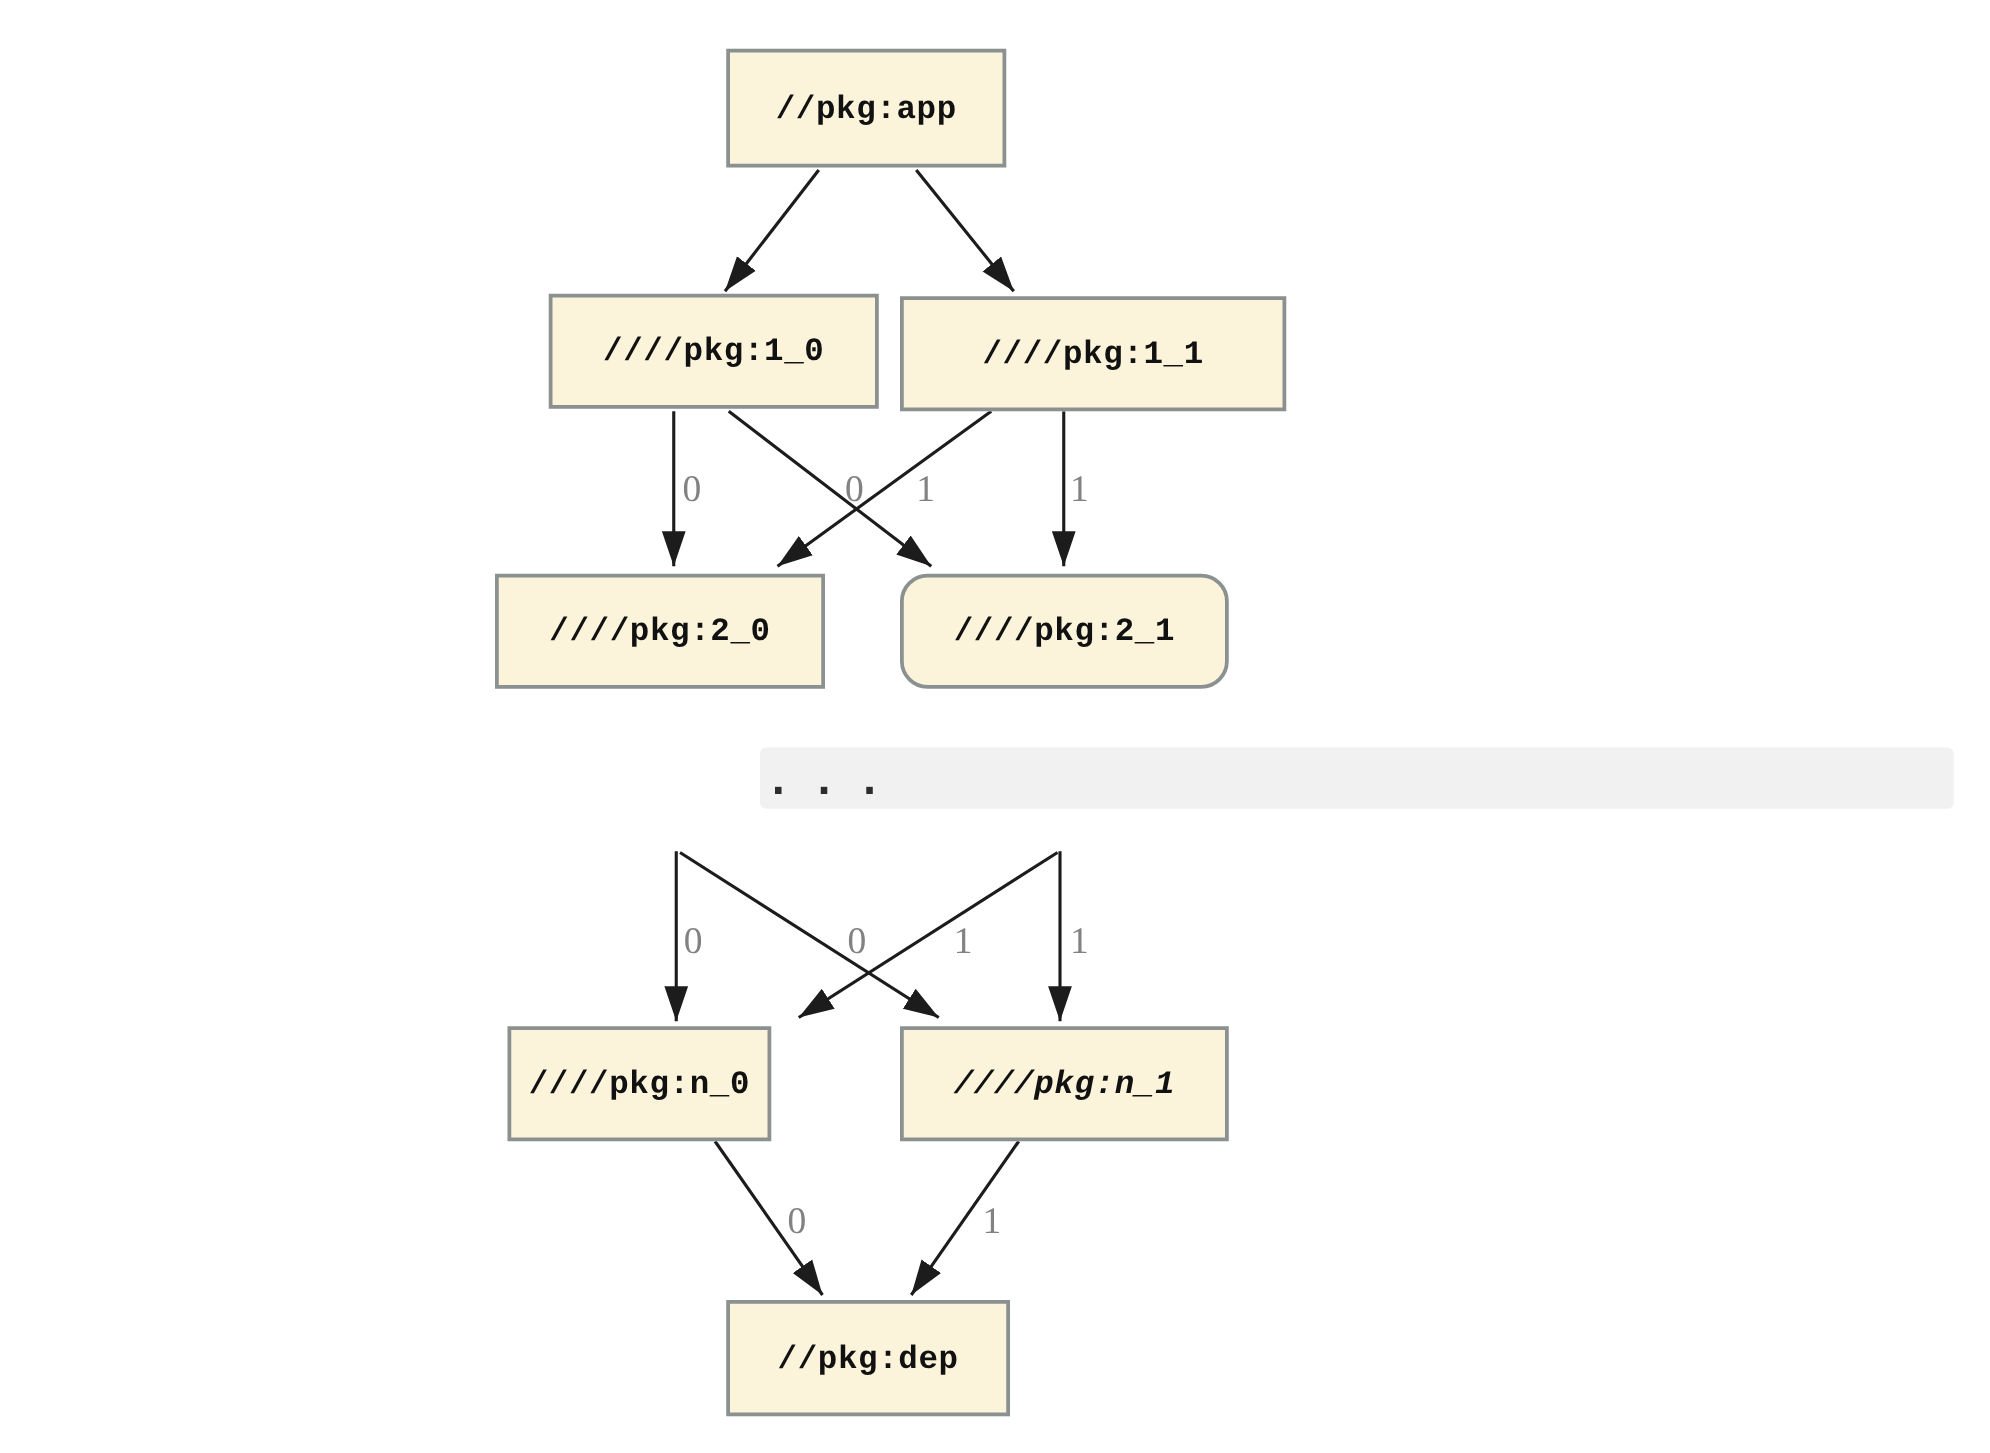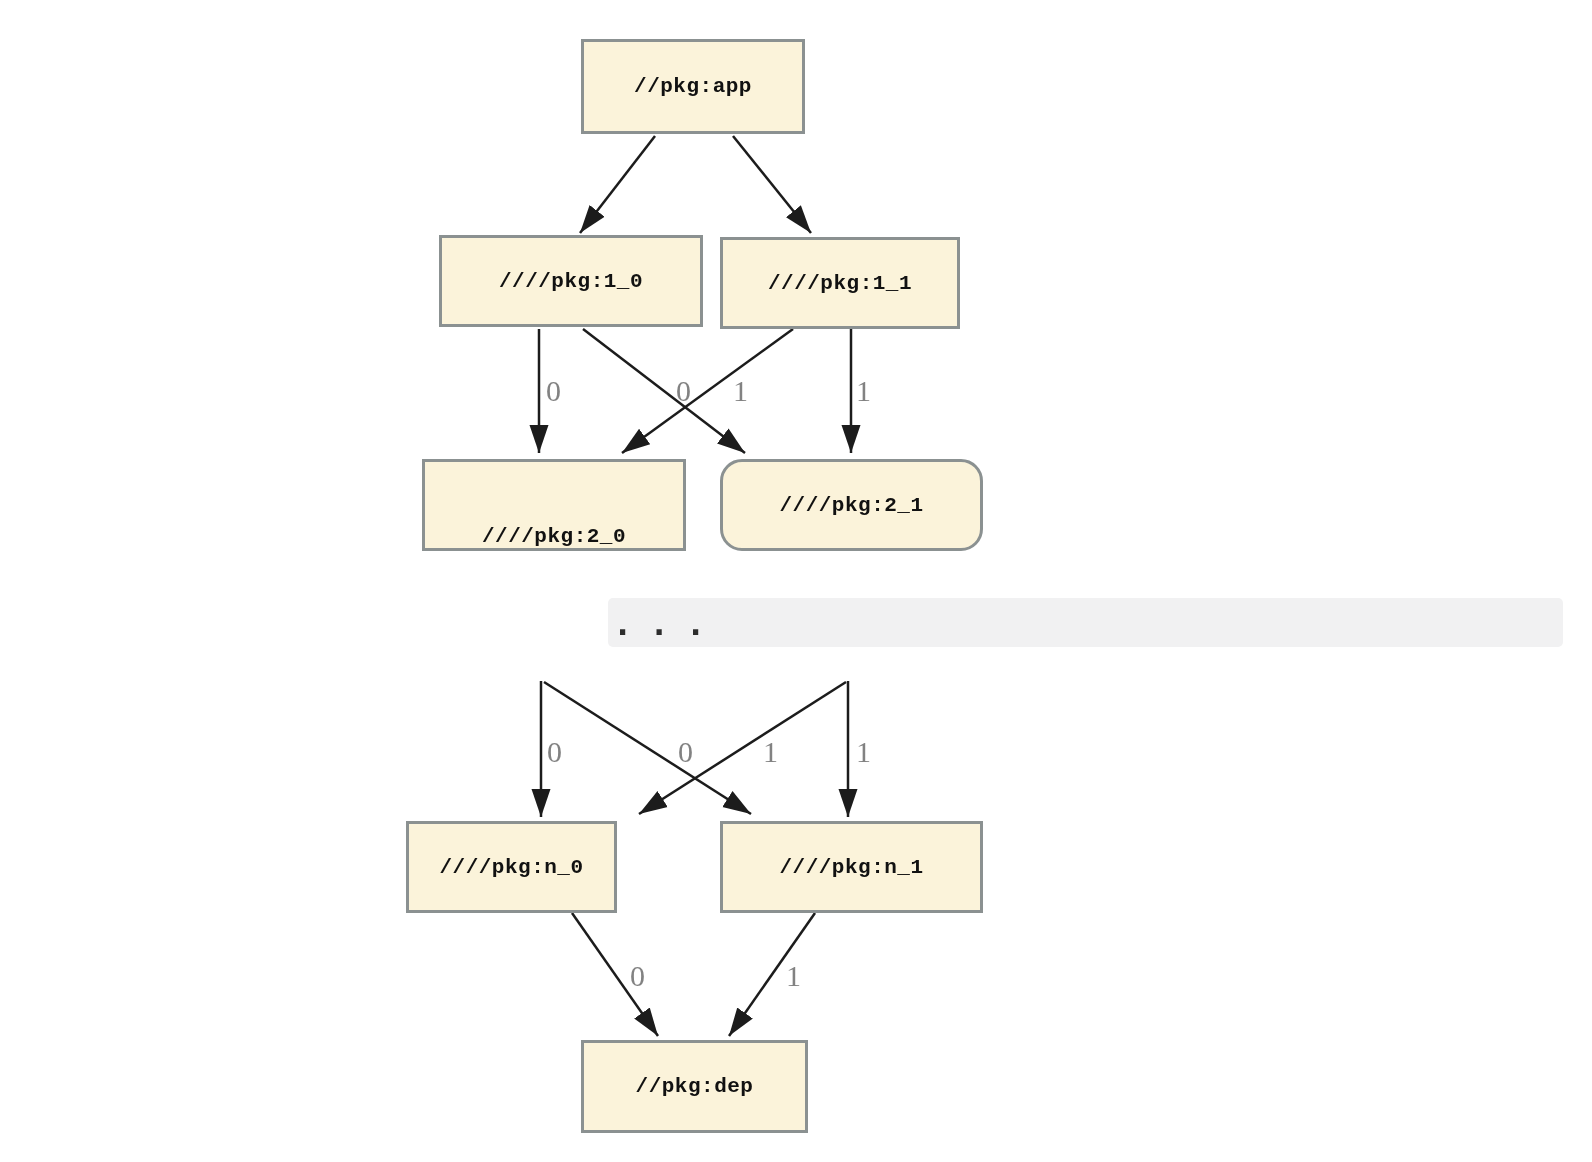--- a/index.html
+++ b/index.html
@@ -39,21 +39,21 @@
     box-sizing: border-box;
     background: var(--node-fill);
     border: 3px solid var(--node-border);
     display: flex;
     align-items: center;
     justify-content: center;
   }
   .node-label {
     font-family: "Liberation Mono", "DejaVu Sans Mono", monospace;
     font-weight: 700;
-    font-size: 21px;
+    font-size: 26px;
     color: #111111;
     letter-spacing: 0.5px;
     white-space: pre;
   }
   .ellipsis-bar {
     position: absolute;
     left: 608px; top: 598px;
     width: 955px; height: 49px;
     background: var(--bar-color);
     border-radius: 5px;
@@ -64,25 +64,25 @@
     font-family: "DejaVu Sans Mono", "Liberation Mono", monospace;
     font-weight: 700;
     font-size: 32px;
     letter-spacing: -1px;
     color: var(--dots-color);
     white-space: pre;
   }
   
   .n-app  { left: 581px; top: 39px;  width: 224px; height: 95px; }
   .n-1_0  { left: 406px; top: 235px; width: 264px; height: 92px; margin-left: 33px; }
-  .n-1_1  { left: 720px; top: 237px; width: 240px; height: 92px; }
-  .n-2_0  { left: 422px; top: 459px; width: 264px; height: 92px; align-items: flex-end; }
+  .n-1_1  { left: 720px; top: 237px; width: 309px; height: 92px; }
+  .n-2_0  { left: 396px; top: 459px; width: 264px; height: 92px; }
   .n-2_1  { left: 720px; top: 459px; width: 263px; height: 92px; border-radius: 22px; }
   .n-n_0  { left: 406px; top: 821px; width: 211px; height: 92px; }
-  .n-n_1  { left: 720px; top: 821px; width: 263px; height: 92px; }
+  .n-n_1  { left: 720px; top: 821px; width: 263px; height: 92px; font-style: italic; }
   .n-dep  { left: 581px; top: 1040px; width: 227px; height: 93px; }
 </style>
 </head>
 <body>
 
 <div class="canvas">
 
   <svg class="edges-layer" width="1592" height="1162" viewBox="0 0 1592 1162" xmlns="http://www.w3.org/2000/svg">
     <defs>
       <marker id="arrowhead" markerUnits="userSpaceOnUse" markerWidth="30" markerHeight="22" refX="28" refY="11" orient="auto">

